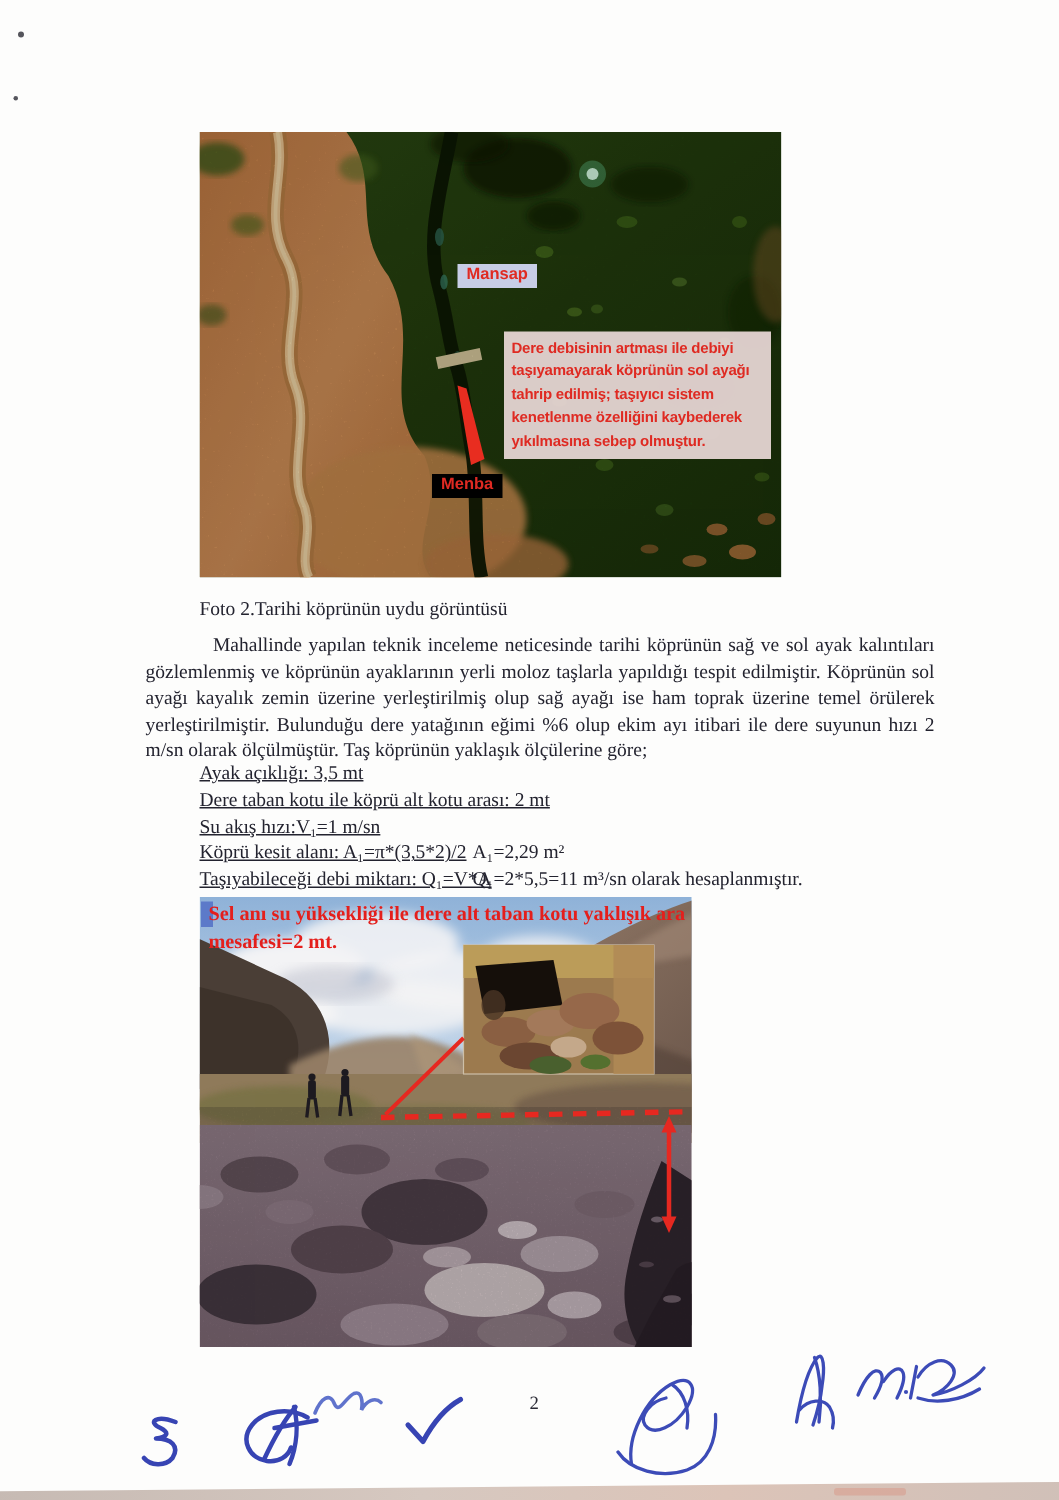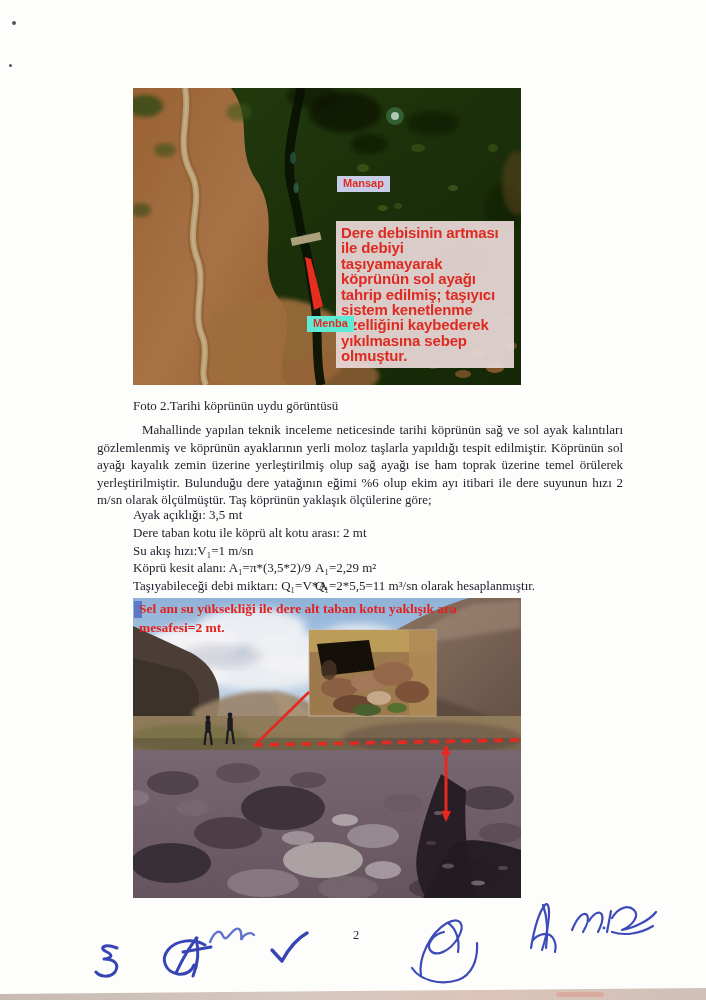--- a/index.html
+++ b/index.html
@@ -3,31 +3,31 @@
 <meta charset="utf-8">
 <style>
   html,body{margin:0;padding:0;background:#e8e8e8;}
   .page{position:relative;width:706px;height:1000px;background:#fdfdfc;overflow:hidden;
         font-family:"Liberation Serif",serif;color:#21212e;}
   
   .photo{position:absolute;overflow:hidden;}
   .photo svg{position:absolute;left:0;top:0;}
   
   .map-label{position:absolute;font-family:"Liberation Sans",sans-serif;font-weight:bold;
-             font-size:11px;color:#e02a22;padding:1px 6px 2px 6px;line-height:13px;margin-left:32px;}
+             font-size:11px;color:#e02a22;padding:1px 6px 2px 6px;line-height:13px;}
   .lbl-mansap{left:172px;top:88px;background:#c7cde6;}
-  .lbl-menba{left:142px;top:228px;background:#5eead4;}
+  .lbl-menba{left:155px;top:228px;background:#000000;}
   .red-note{position:absolute;left:203px;top:133px;width:168px;background:rgba(233,216,215,.93);
             color:#df2a22;font-family:"Liberation Sans",sans-serif;font-weight:bold;
-            font-size:15px;line-height:15.4px;padding:4px 5px;letter-spacing:-0.15px;}
+            font-size:10px;line-height:15.4px;padding:4px 5px;letter-spacing:-0.15px;}
   
   .caption{position:absolute;font-size:13px;color:#23232f;}
   .para{position:absolute;left:97px;top:421px;width:526px;font-size:13px;line-height:17.6px;
         text-align:justify;text-indent:45px;color:#23232f;}
-  .mlist{position:absolute;left:133px;top:507px;width:520px;font-size:13px;color:#23232f;}
+  .mlist{position:absolute;left:133px;top:507px;width:520px;font-size:13px;color:#23232f;text-decoration:underline;}
   .mrow{position:relative;height:17.8px;white-space:nowrap;}
   .mrow .rcol{position:absolute;left:182px;top:0;}
   
   .flood-note{position:absolute;left:6px;top:1px;width:368px;color:#e41f1c;font-weight:bold;
               font-size:13.5px;line-height:19px;font-family:"Liberation Serif",serif;}
   .blue-chip{position:absolute;left:1px;top:3px;width:8px;height:17px;background:#5c7ac9;}
   .pagenum{position:absolute;left:353px;top:928px;font-size:12.5px;color:#2a2a35;}
   .speck{position:absolute;border-radius:50%;background:#55555c;}
   .scan-edge{position:absolute;left:-6px;bottom:-5px;width:720px;height:14px;
              background:linear-gradient(to right,#c6bab3,#d6c8c0 40%,#dcc4b8 68%,#d0c0b8);
@@ -144,30 +144,30 @@
     </div>
     <div class="mrow">
       <span>Dere taban kotu ile köprü alt kotu arası: 2 mt</span>
       <span class="rcol"></span>
     </div>
     <div class="mrow">
       <span>Su akış hızı:V₁=1 m/sn</span>
       <span class="rcol"></span>
     </div>
     <div class="mrow">
-      <span>Köprü kesit alanı: A₁=π*(3,5*2)/9</span>
+      <span>Köprü kesit alanı: A₁=π*(3,5*2)/2</span>
       <span class="rcol">A₁=2,29 m²</span>
     </div>
     <div class="mrow">
       <span>Taşıyabileceği debi miktarı: Q₁=V*A</span>
       <span class="rcol">Q₁=2*5,5=11 m³/sn olarak hesaplanmıştır.</span>
     </div>
   </div>
 
-  <div class="photo" style="left:133px;top:598px;width:388px;height:300px;">
+  <div class="photo" style="left:133px;top:598px;width:328px;height:300px;">
     <svg width="388" height="300" viewBox="0 0 388 300">
       <defs>
         <linearGradient id="gSky" x1="0" y1="0" x2="0" y2="1">
           <stop offset="0" stop-color="#8fb2d8"></stop>
             <stop offset="1" stop-color="#cddcec"></stop>
         </linearGradient>
         <linearGradient id="gMt" x1="0" y1="0" x2="1" y2="1">
           <stop offset="0" stop-color="#937a68"></stop>
             <stop offset="1" stop-color="#5d4a40"></stop>
         </linearGradient>

